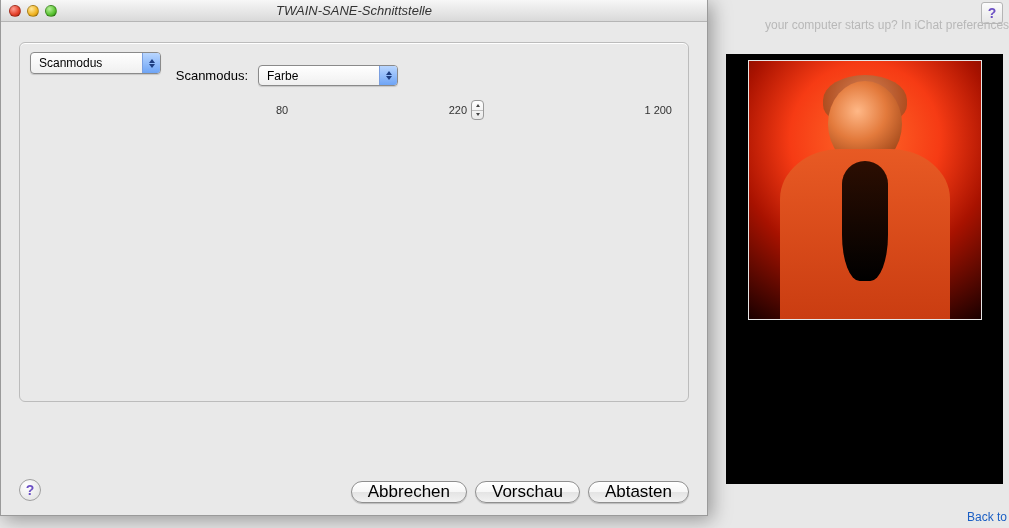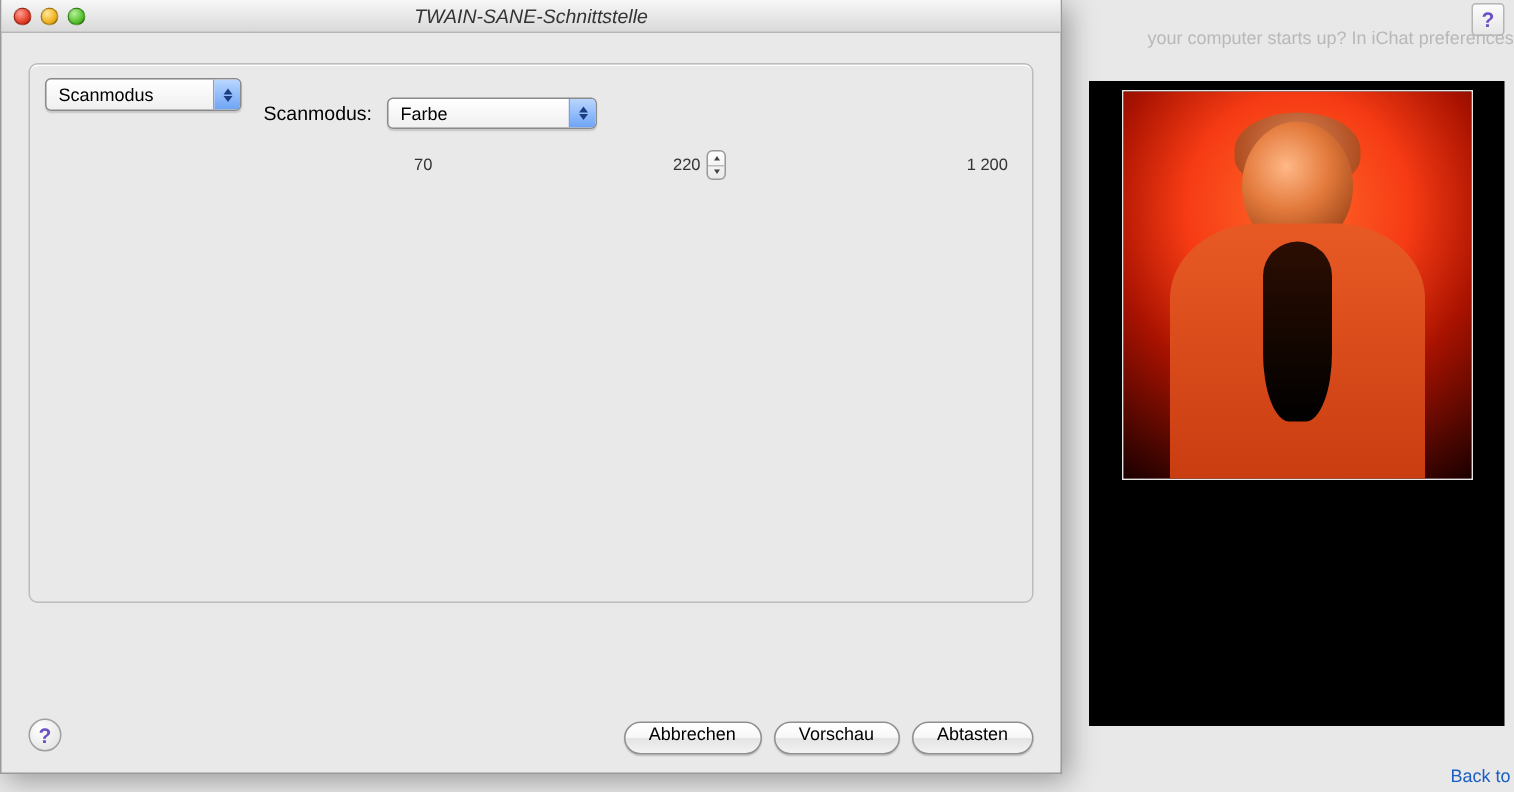--- a/index.html
+++ b/index.html
@@ -132,21 +132,21 @@
   }
   .help-btn {
     position:absolute; left:18px; bottom:14px; width:22px; height:22px; border-radius:50%;
     background: radial-gradient(circle at 35% 30%, #fff, #dedede); border:1px solid #a0a0a0;
     display:flex; align-items:center; justify-content:center; color:#6b4fc4; font-weight:bold; font-size:14px;
   }
   .aqua-btn {
     height:22px; padding: 0 16px; border-radius: 11px; border:1px solid #8f8f8f;
     background: linear-gradient(#ffffff 0%, #f7f7f7 48%, #e4e4e4 52%, #f2f2f2 100%);
     box-shadow: 0 1px 0 #fff inset, 0 1px 1px rgba(0,0,0,0.2);
-    font-size:12px; color:#000; display:inline-flex; align-items:flex-start;
+    font-size:17px; color:#000; display:inline-flex; align-items:flex-start;
   }
 </style>
 </head>
 <body>
 
 <div class="bg-help">
   <span>?</span>
 </div>
 <div class="bg-text">your computer starts up? In iChat preferences</div>
 
@@ -190,21 +190,21 @@
         <div class="aqua-select" style="width:140px">
           <span class="sel-text" style="flex:1">Farbe</span>
           <span class="sel-btn">
             <span class="tri tri-up"></span>
               <span class="tri tri-down"></span>
           </span>
         </div>
       </div>
 
       <div class="tick-row">
-        <span>70</span>
+        <span>80</span>
         <span class="mid">
           <span>220</span>
           <span class="stepper">
             <div>
                 <span class="tri tri-up"></span>
               </div>
             <div class="sep"></div>
             <div>
                 <span class="tri tri-down"></span>
               </div>

